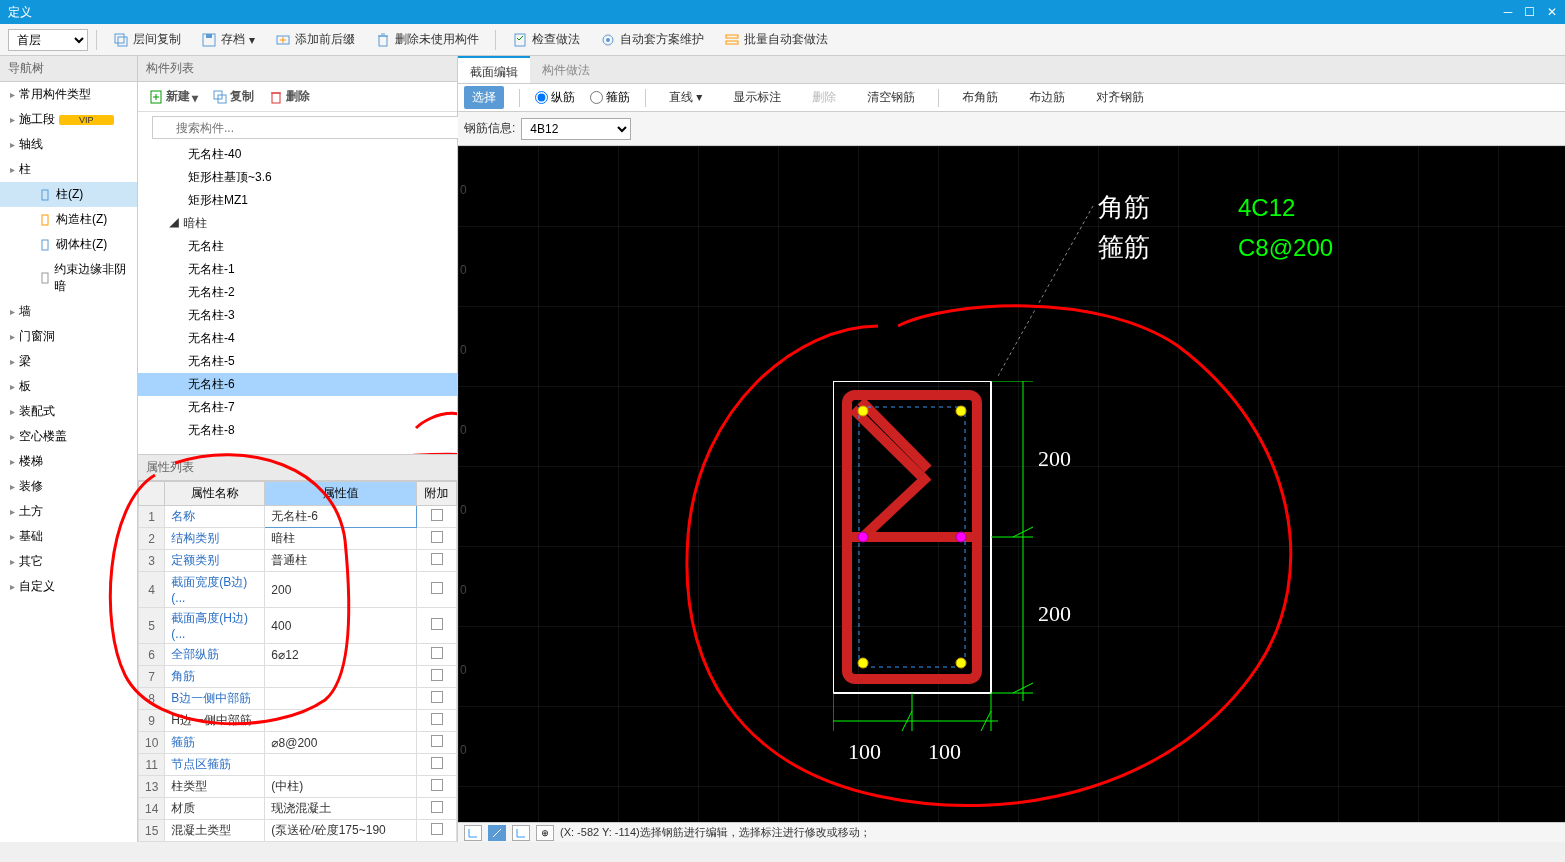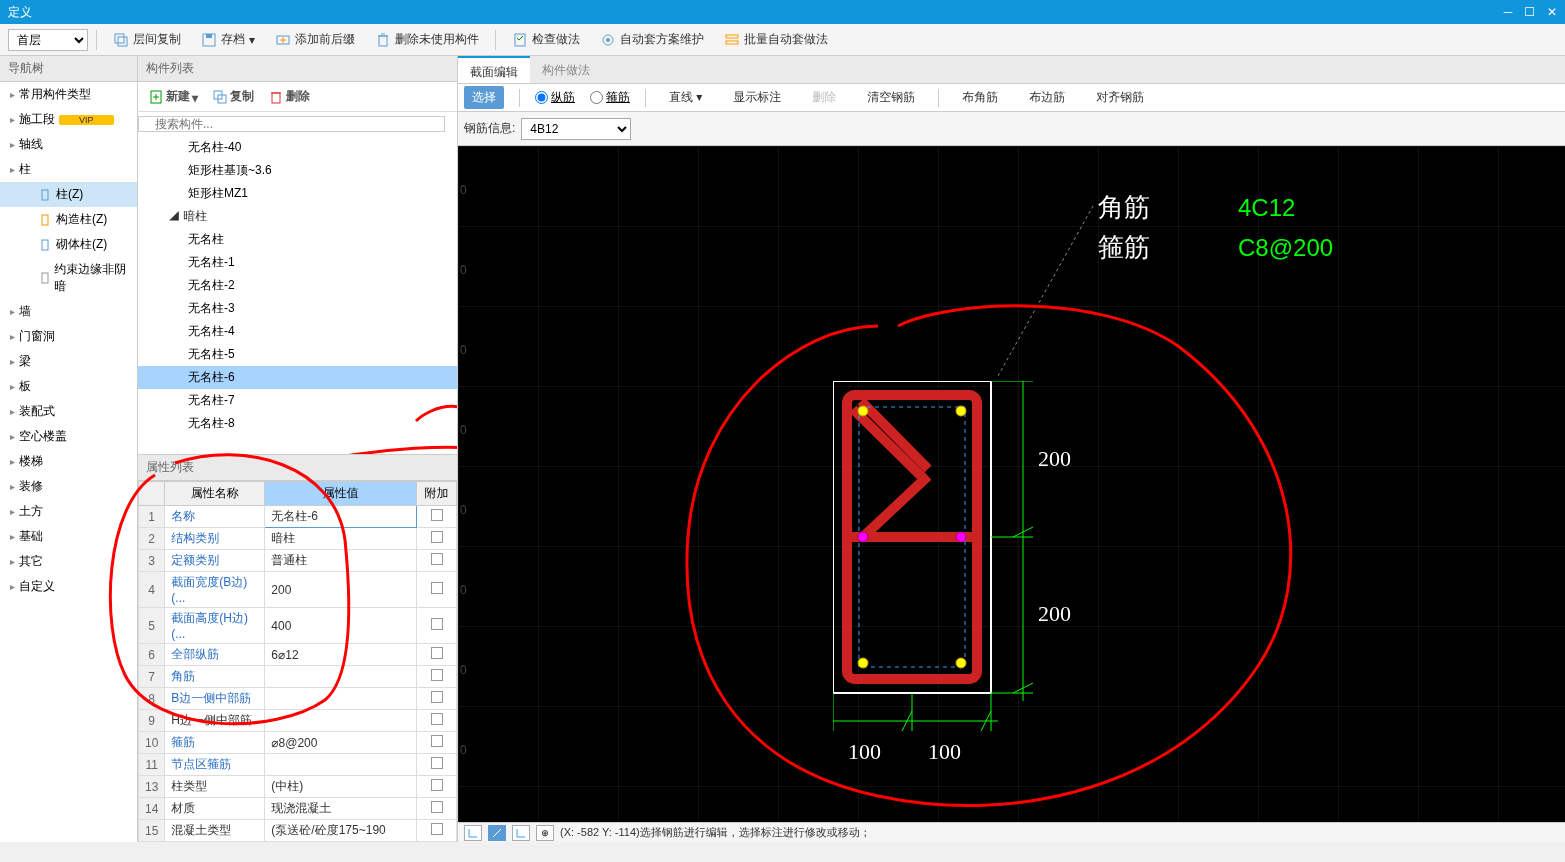--- a/index.html
+++ b/index.html
@@ -29,21 +29,21 @@
 .nav-tree { flex: 1; overflow-y: auto; }
 .nav-item { padding: 4px 10px; cursor: pointer; display: flex; align-items: center; gap: 4px; }
 .nav-item.indent1 { padding-left: 10px; }
 .nav-item.indent3 { padding-left: 38px; }
 .nav-item.selected { background: #cde6f7; }
 .vip-badge { background: #ffc107; color: #333; font-size: 9px; padding: 0 20px; border-radius: 2px; }
 
 
 .comp-toolbar { padding: 4px 6px; border-bottom: 1px solid #ddd; display: flex; gap: 6px; align-items: center; }
 .comp-btn { color: #555; cursor: pointer; display: inline-flex; align-items: flex-end; gap: 2px; padding: 2px 4px; font-weight: bold; }
-.search-input { width: calc(100% - 12px); margin: 4px 0; border: 1px solid #ccc; padding: 2px 16px; height: 16px; color: #999; }
+.search-input { width: calc(100% - 12px); margin: 4px 14px; border: 1px solid #ccc; padding: 2px 23px; height: 23px; color: #999; }
 .comp-list { flex: 1; overflow-y: auto; }
 .comp-item { padding: 3px 8px 3px 50px; cursor: pointer; }
 .comp-item.group { padding-left: 30px; color: #333; }
 .comp-item.selected { background: #a6d4ff; }
 
 
 .prop-section { border-top: 1px solid #ccc; flex-shrink: 0; }
 .prop-table { width: 100%; border-collapse: collapse; }
 .prop-table th { background: #f0f0f0; border: 1px solid #ccc; padding: 3px 6px; font-weight: normal; }
 .prop-table th.sel { background: #a6d4ff; }
@@ -56,21 +56,21 @@
 .prop-table .extra { width: 40px; text-align: center; }
 
 
 .right-tabs { height: 28px; background: #eaeaea; border-bottom: 1px solid #ccc; display: flex; }
 .right-tab { padding: 6px 12px; cursor: pointer; color: #888; }
 .right-tab.active { background: white; color: #333; border-top: 2px solid #1296db; }
 
 .right-toolbar { height: 28px; background: white; border-bottom: 1px solid #ccc; display: flex; align-items: center; padding: 0 6px; gap: 15px; }
 .tb-btn { padding: 3px 8px; cursor: pointer; color: #333; }
 .tb-btn.primary { background: #5b9bd5; color: white; border-radius: 2px; }
-.tb-radio { display: inline-flex; align-items: center; gap: 3px; text-decoration: underline; }
+.tb-radio { display: inline-flex; align-items: center; gap: 3px; }
 .tb-sep { width: 1px; height: 18px; background: #ccc; }
 .disabled { color: #bbb; }
 
 .right-toolbar2 { height: 34px; background: #f5f5f5; border-bottom: 1px solid #ccc; display: flex; align-items: center; padding: 0 6px; gap: 6px; }
 .steel-label { color: #333; }
 .steel-select { width: 110px; height: 22px; border: 1px solid #aaa; padding: 0 4px; background: white; }
 
 
 .canvas { flex: 1; background: #000; position: relative; overflow: hidden; }
 .grid-lines { position: absolute; inset: 0; }

